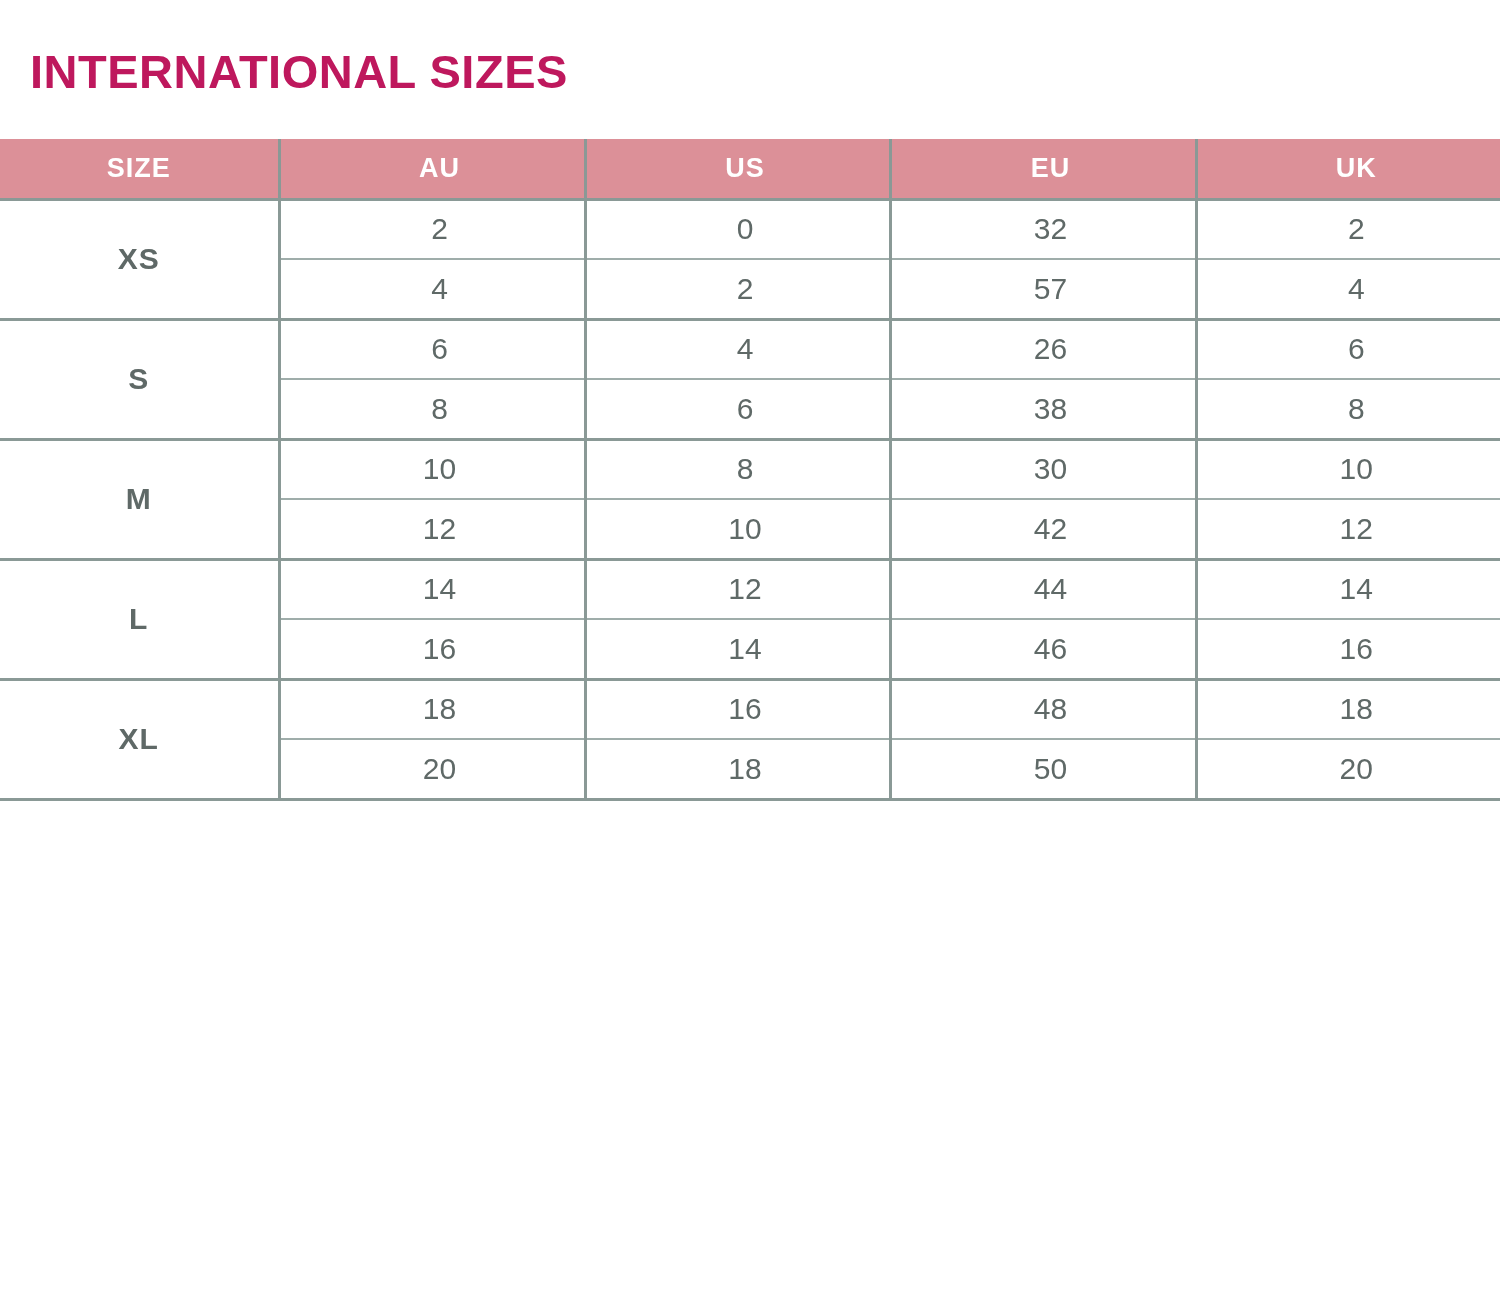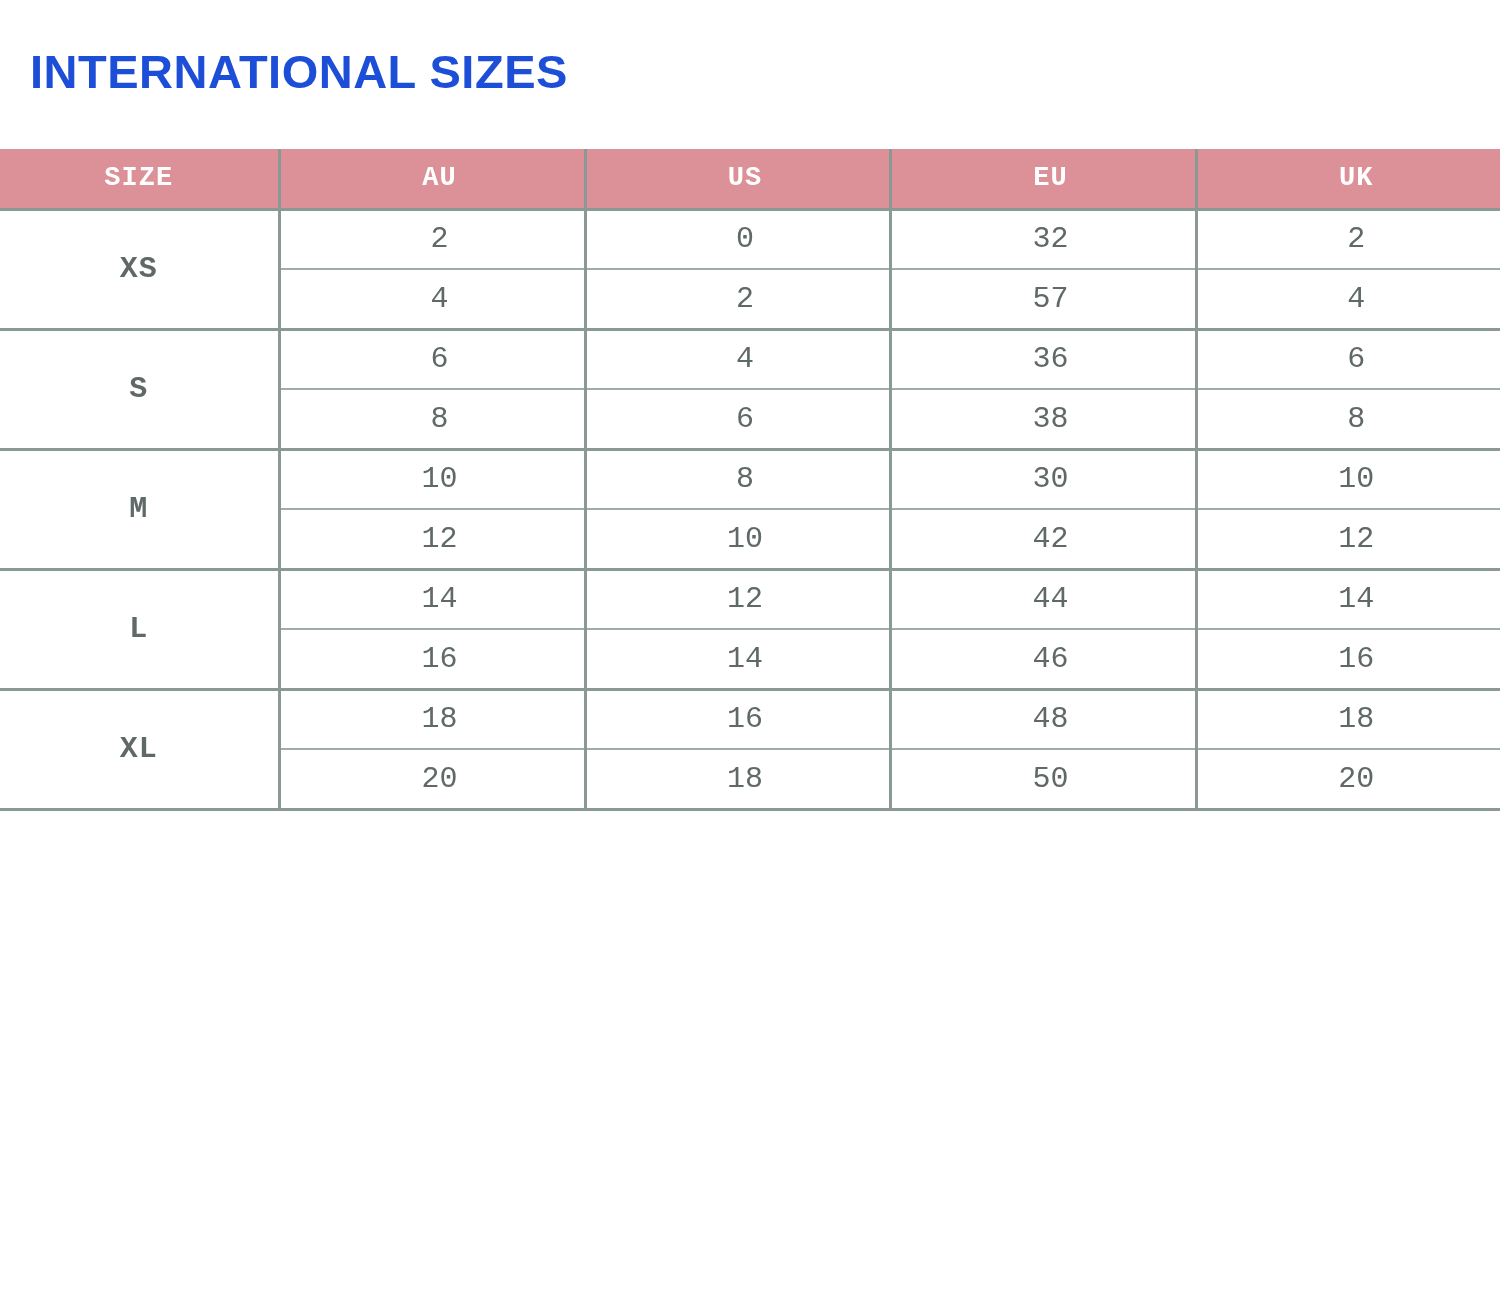--- a/index.html
+++ b/index.html
@@ -37,28 +37,27 @@
     transform:scaleX(0.9);
     transform-origin:center;
     white-space:nowrap;
   }
   .section-heading{
     margin:45px 0 0 30px;
     font-size:47px;
     line-height:1.15;
     font-weight:bold;
     letter-spacing:0.5px;
-    color:#1d4ed8;
+    color:#be185d;
   }
   table.size-table{
     width:1500px;
-    margin-top:50px;
+    margin-top:40px;
     border-collapse:collapse;
     table-layout:fixed;
-    font-family:Liberation Mono, monospace;
   }
   table.size-table th{
     background:var(--pink);
     color:#ffffff;
     font-size:27px;
     font-weight:bold;
     letter-spacing:1px;
     height:60px;
     text-align:center;
     vertical-align:middle;
@@ -132,21 +131,21 @@
         <td class="c-au">4</td>
         <td class="c-us">2</td>
         <td class="c-eu">57</td>
         <td class="c-uk">4</td>
       </tr>
 
       <tr class="group-first">
         <td class="c-size" rowspan="2">S</td>
         <td class="c-au">6</td>
         <td class="c-us">4</td>
-        <td class="c-eu">36</td>
+        <td class="c-eu">26</td>
         <td class="c-uk">6</td>
       </tr>
       <tr class="group-second">
         <td class="c-au">8</td>
         <td class="c-us">6</td>
         <td class="c-eu">38</td>
         <td class="c-uk">8</td>
       </tr>
 
       <tr class="group-first">

